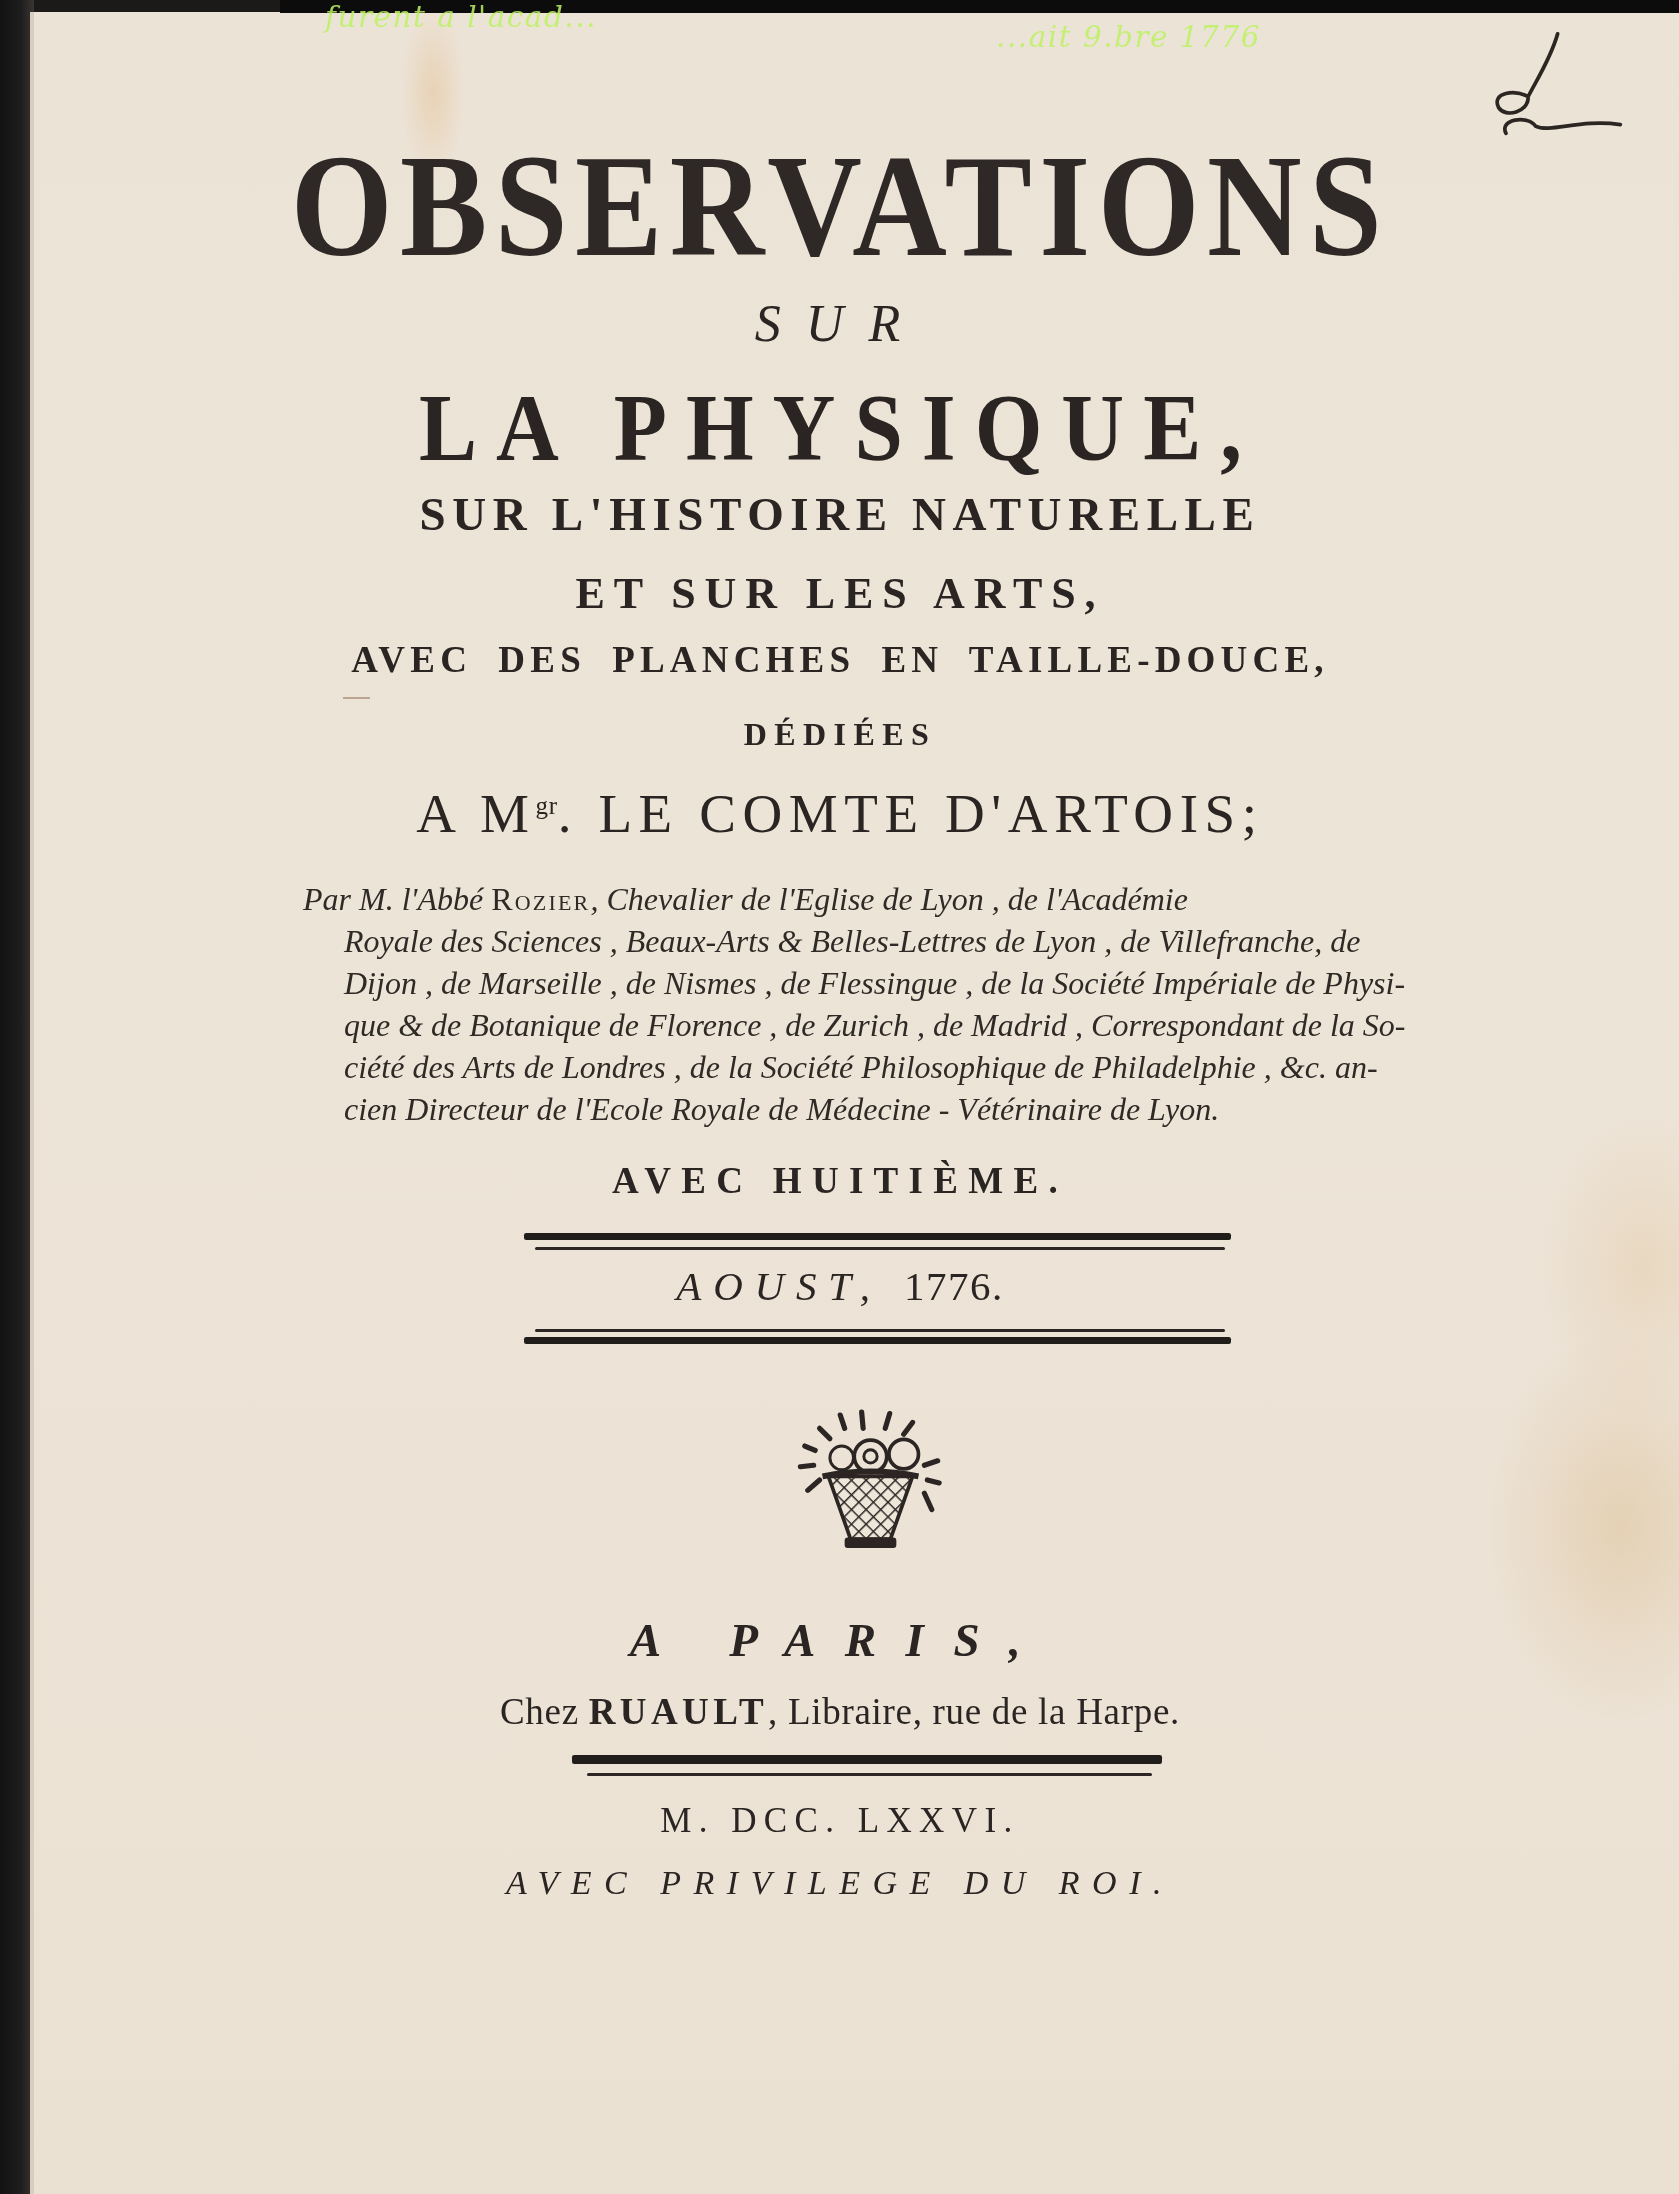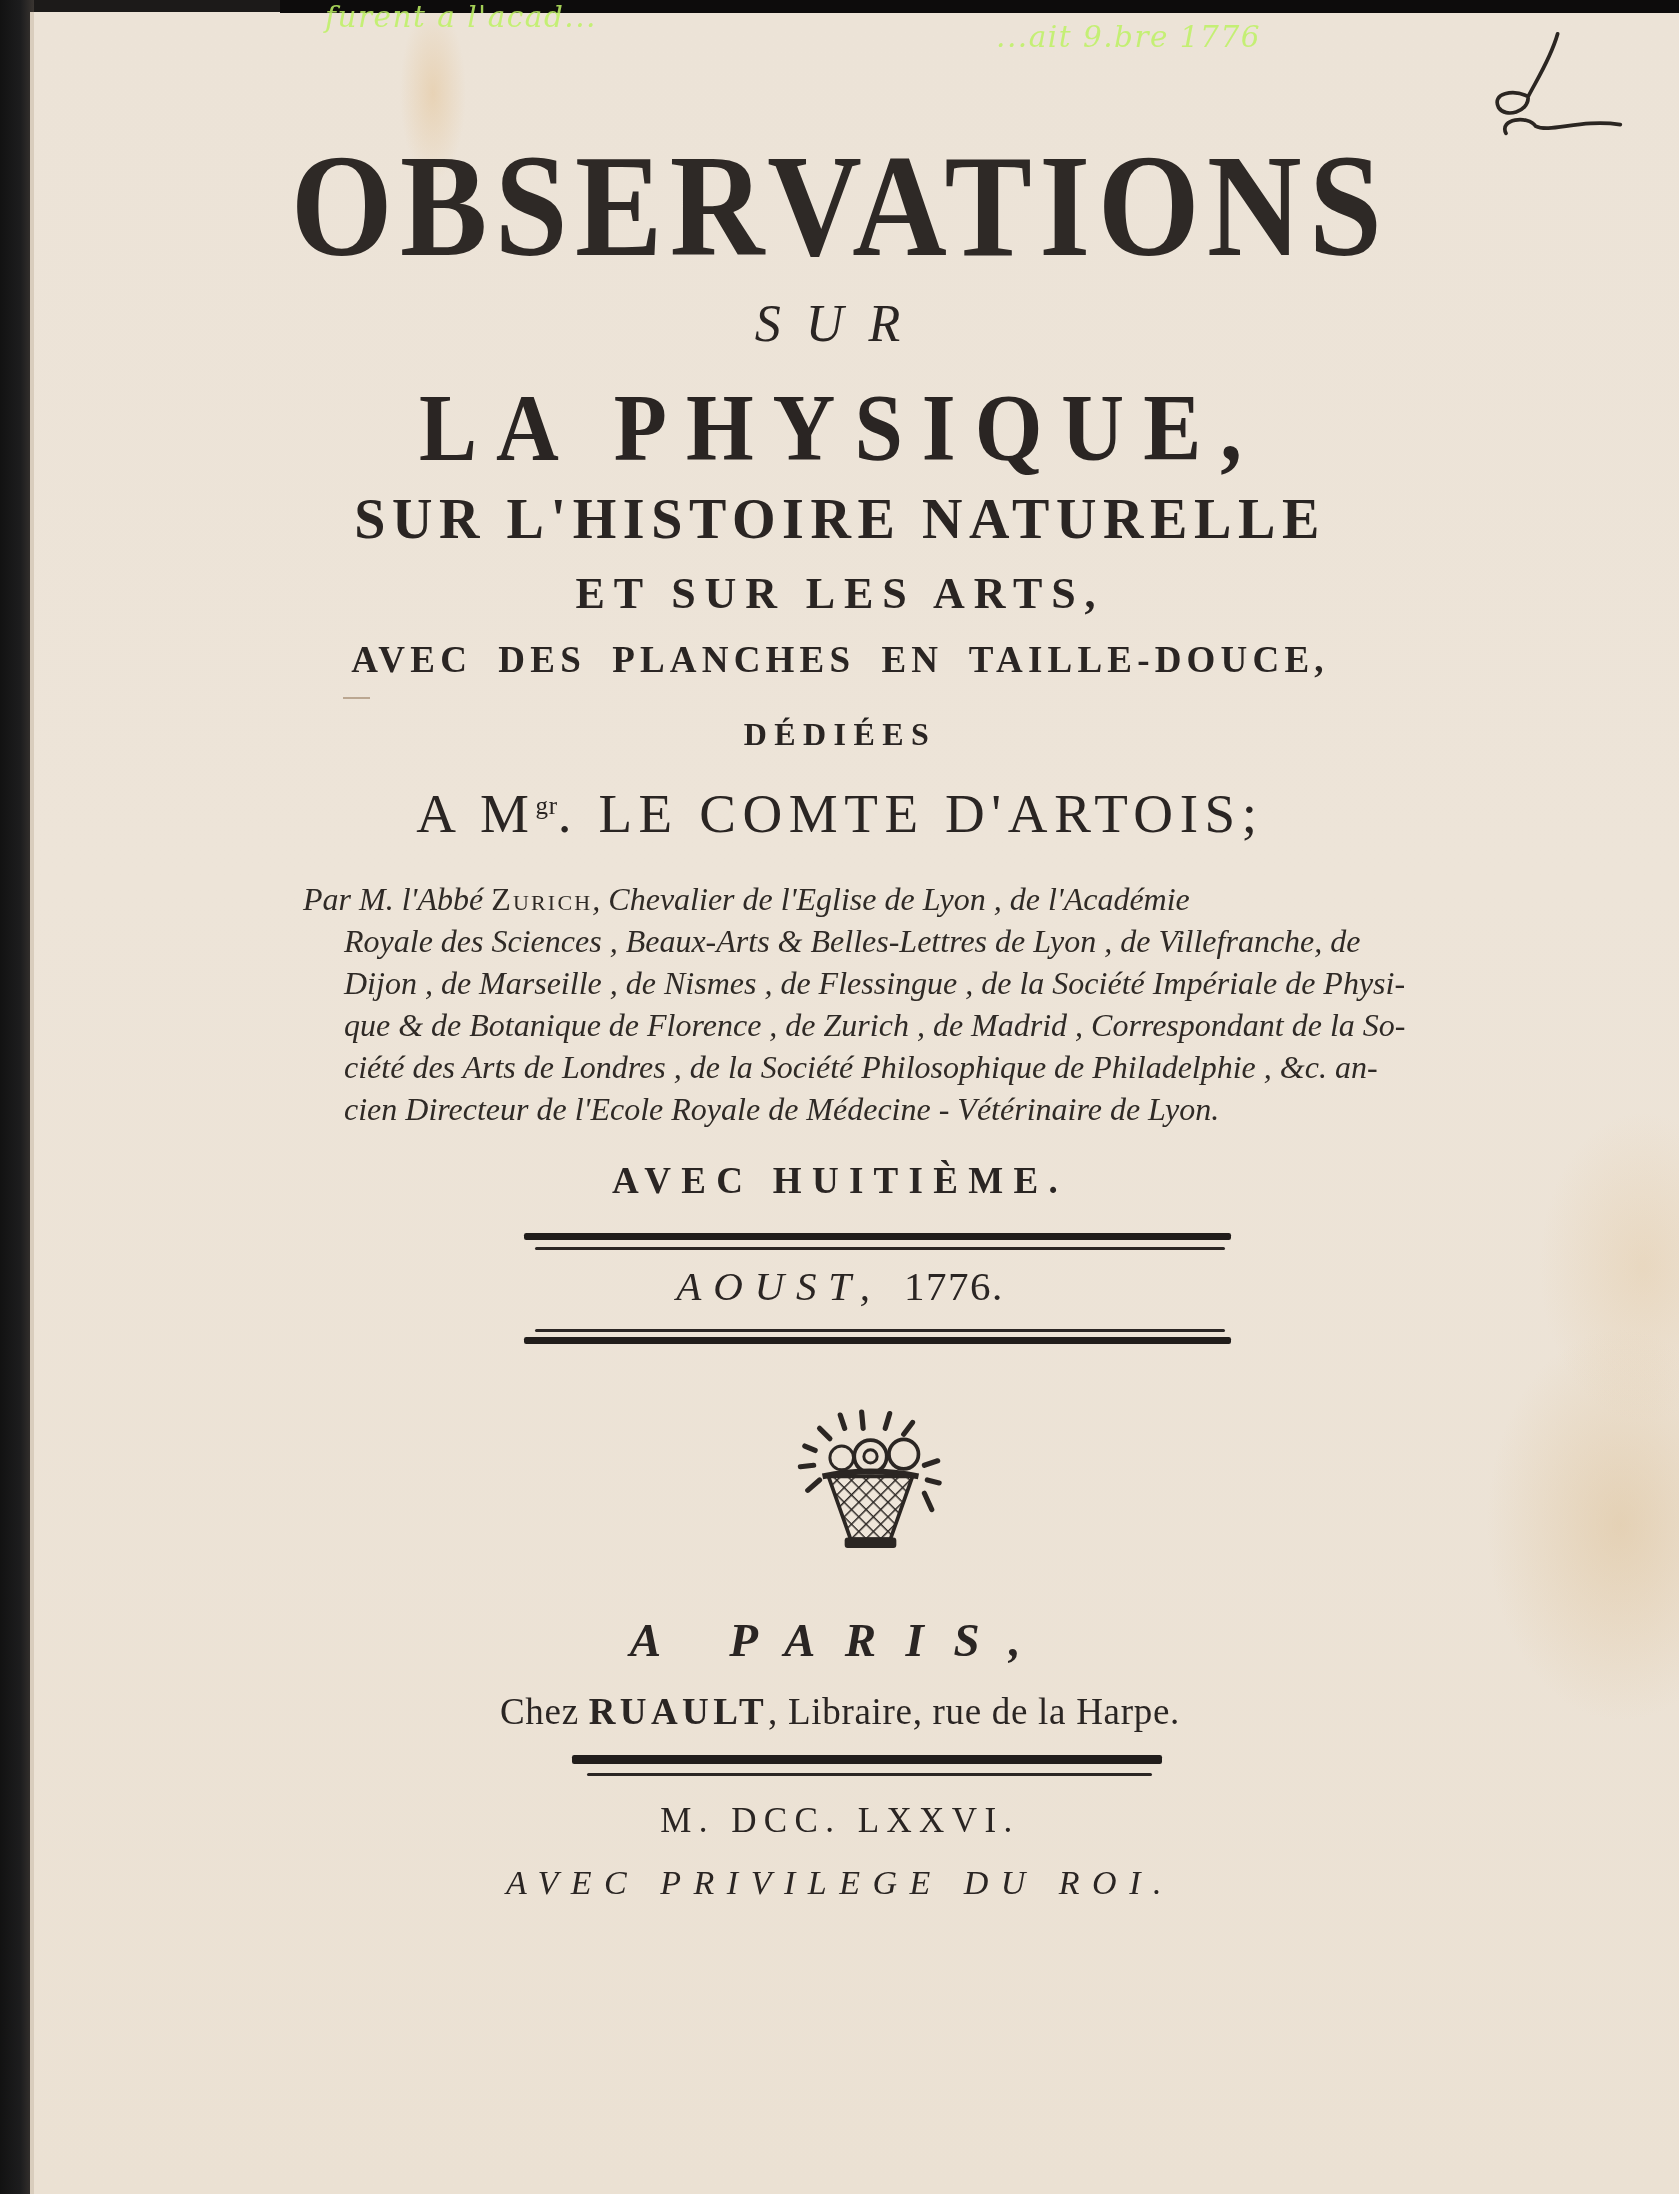--- a/index.html
+++ b/index.html
@@ -42,21 +42,21 @@
     color: #2e2926; line-height: 1;
     transform: scaleY(1.12);
   }
   .sur {
     top: 294px; font-size: 52px; font-style: italic; letter-spacing: 25px;
   }
   .physique {
     top: 384px; font-size: 87px; letter-spacing: 19px; font-weight: bold; line-height: 1;
     transform: scaleY(1.1);
   }
-  .line-hn { top: 487px; font-size: 56px; letter-spacing: 6.6px; font-weight: bold; }
+  .line-hn { top: 487px; font-size: 47px; letter-spacing: 6.6px; font-weight: bold; }
   .line-arts { top: 568px; font-size: 44px; letter-spacing: 8.9px; font-weight: bold; }
   .line-planches { top: 638px; font-size: 37px; letter-spacing: 5.2px; word-spacing: 11.8px; font-weight: bold; }
   .line-dediees { top: 716px; font-size: 32px; letter-spacing: 7.4px; font-weight: bold; }
   .line-comte { top: 782px; font-size: 55px; letter-spacing: 6.6px; }
   .line-comte sup { font-size: 25px; letter-spacing: 0.7px; vertical-align: 17.7px; }
   .author {
     position: absolute; left: 303px; top: 878px; width: 1137px;
     font-size: 32px; font-style: italic; line-height: 42px; text-align: justify;
     text-align-last: left; color: #2f2a26;
   }
@@ -97,21 +97,21 @@
 <div class="center line-hn">SUR L'HISTOIRE NATURELLE</div>
 <div class="center line-arts">ET SUR LES ARTS,</div>
 <div class="center line-planches">AVEC DES PLANCHES EN TAILLE-DOUCE,</div>
 <div class="margin-mark"></div>
 <div class="center line-dediees">DÉDIÉES</div>
 <div class="center line-comte">
   <span>A M</span><sup>gr</sup><span>. LE COMTE D'ARTOIS;</span>
 </div>
 
 <div class="author">
-  <p><span>Par M. l'Abbé </span><span class="sc">Zurich</span><span>, Chevalier de l'Eglise de Lyon , de l'Académie</span></p>
+  <p><span>Par M. l'Abbé </span><span class="sc">Rozier</span><span>, Chevalier de l'Eglise de Lyon , de l'Académie</span></p>
   <p class="indent">Royale des Sciences , Beaux-Arts &amp; Belles-Lettres de Lyon , de Villefranche, de</p>
   <p class="indent">Dijon , de Marseille , de Nismes , de Flessingue , de la Société Impériale de Physi-</p>
   <p class="indent">que &amp; de Botanique de Florence , de Zurich , de Madrid , Correspondant de la So-</p>
   <p class="indent">ciété des Arts de Londres , de la Société Philosophique de Philadelphie , &amp;c. an-</p>
   <p class="indent">cien Directeur de l'Ecole Royale de Médecine - Vétérinaire de Lyon.</p>
 </div>
 
 <div class="center tome">AVEC HUITIÈME.</div>
 
 <div class="rule" style="left:524px; top:1233px; width:707px;"></div>

